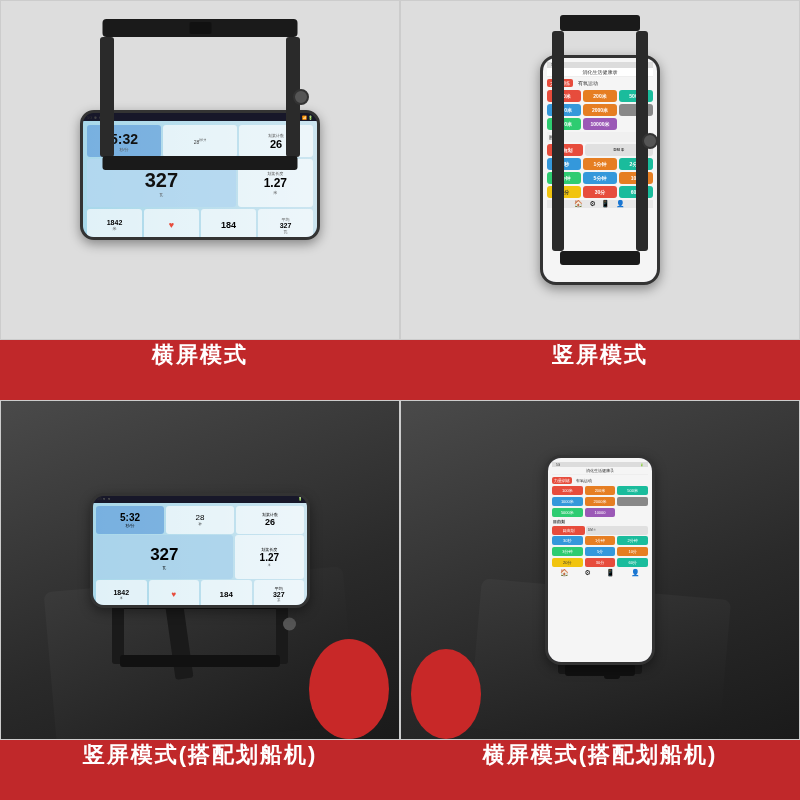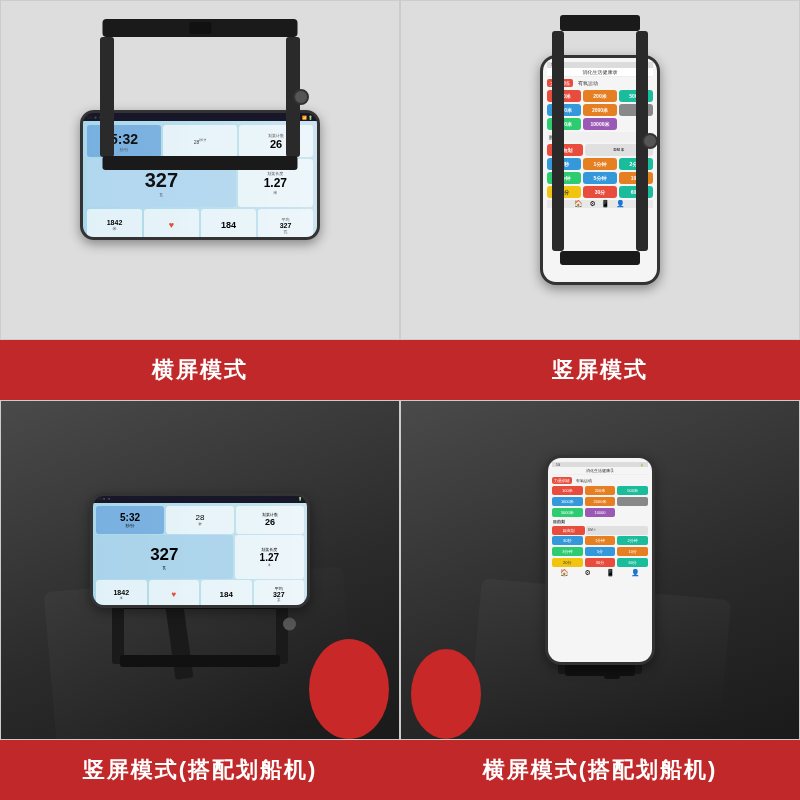--- a/index.html
+++ b/index.html
@@ -28,21 +28,21 @@
 
     .cell-tl { background: #ddd; }
     .cell-tr { background: #ddd; }
     .cell-bl { background: #555; }
     .cell-br { background: #555; }
 
     .label-bar {
       grid-column: span 1;
       background: #c0282a;
       display: flex;
-      align-items: center;
+      align-items: flex-start;
       justify-content: center;
       color: white;
       font-size: 22px;
       font-weight: bold;
       letter-spacing: 2px;
     }
 
     .label-bar span {
       font-family: 'SimHei', 'Microsoft YaHei', sans-serif;
     }

